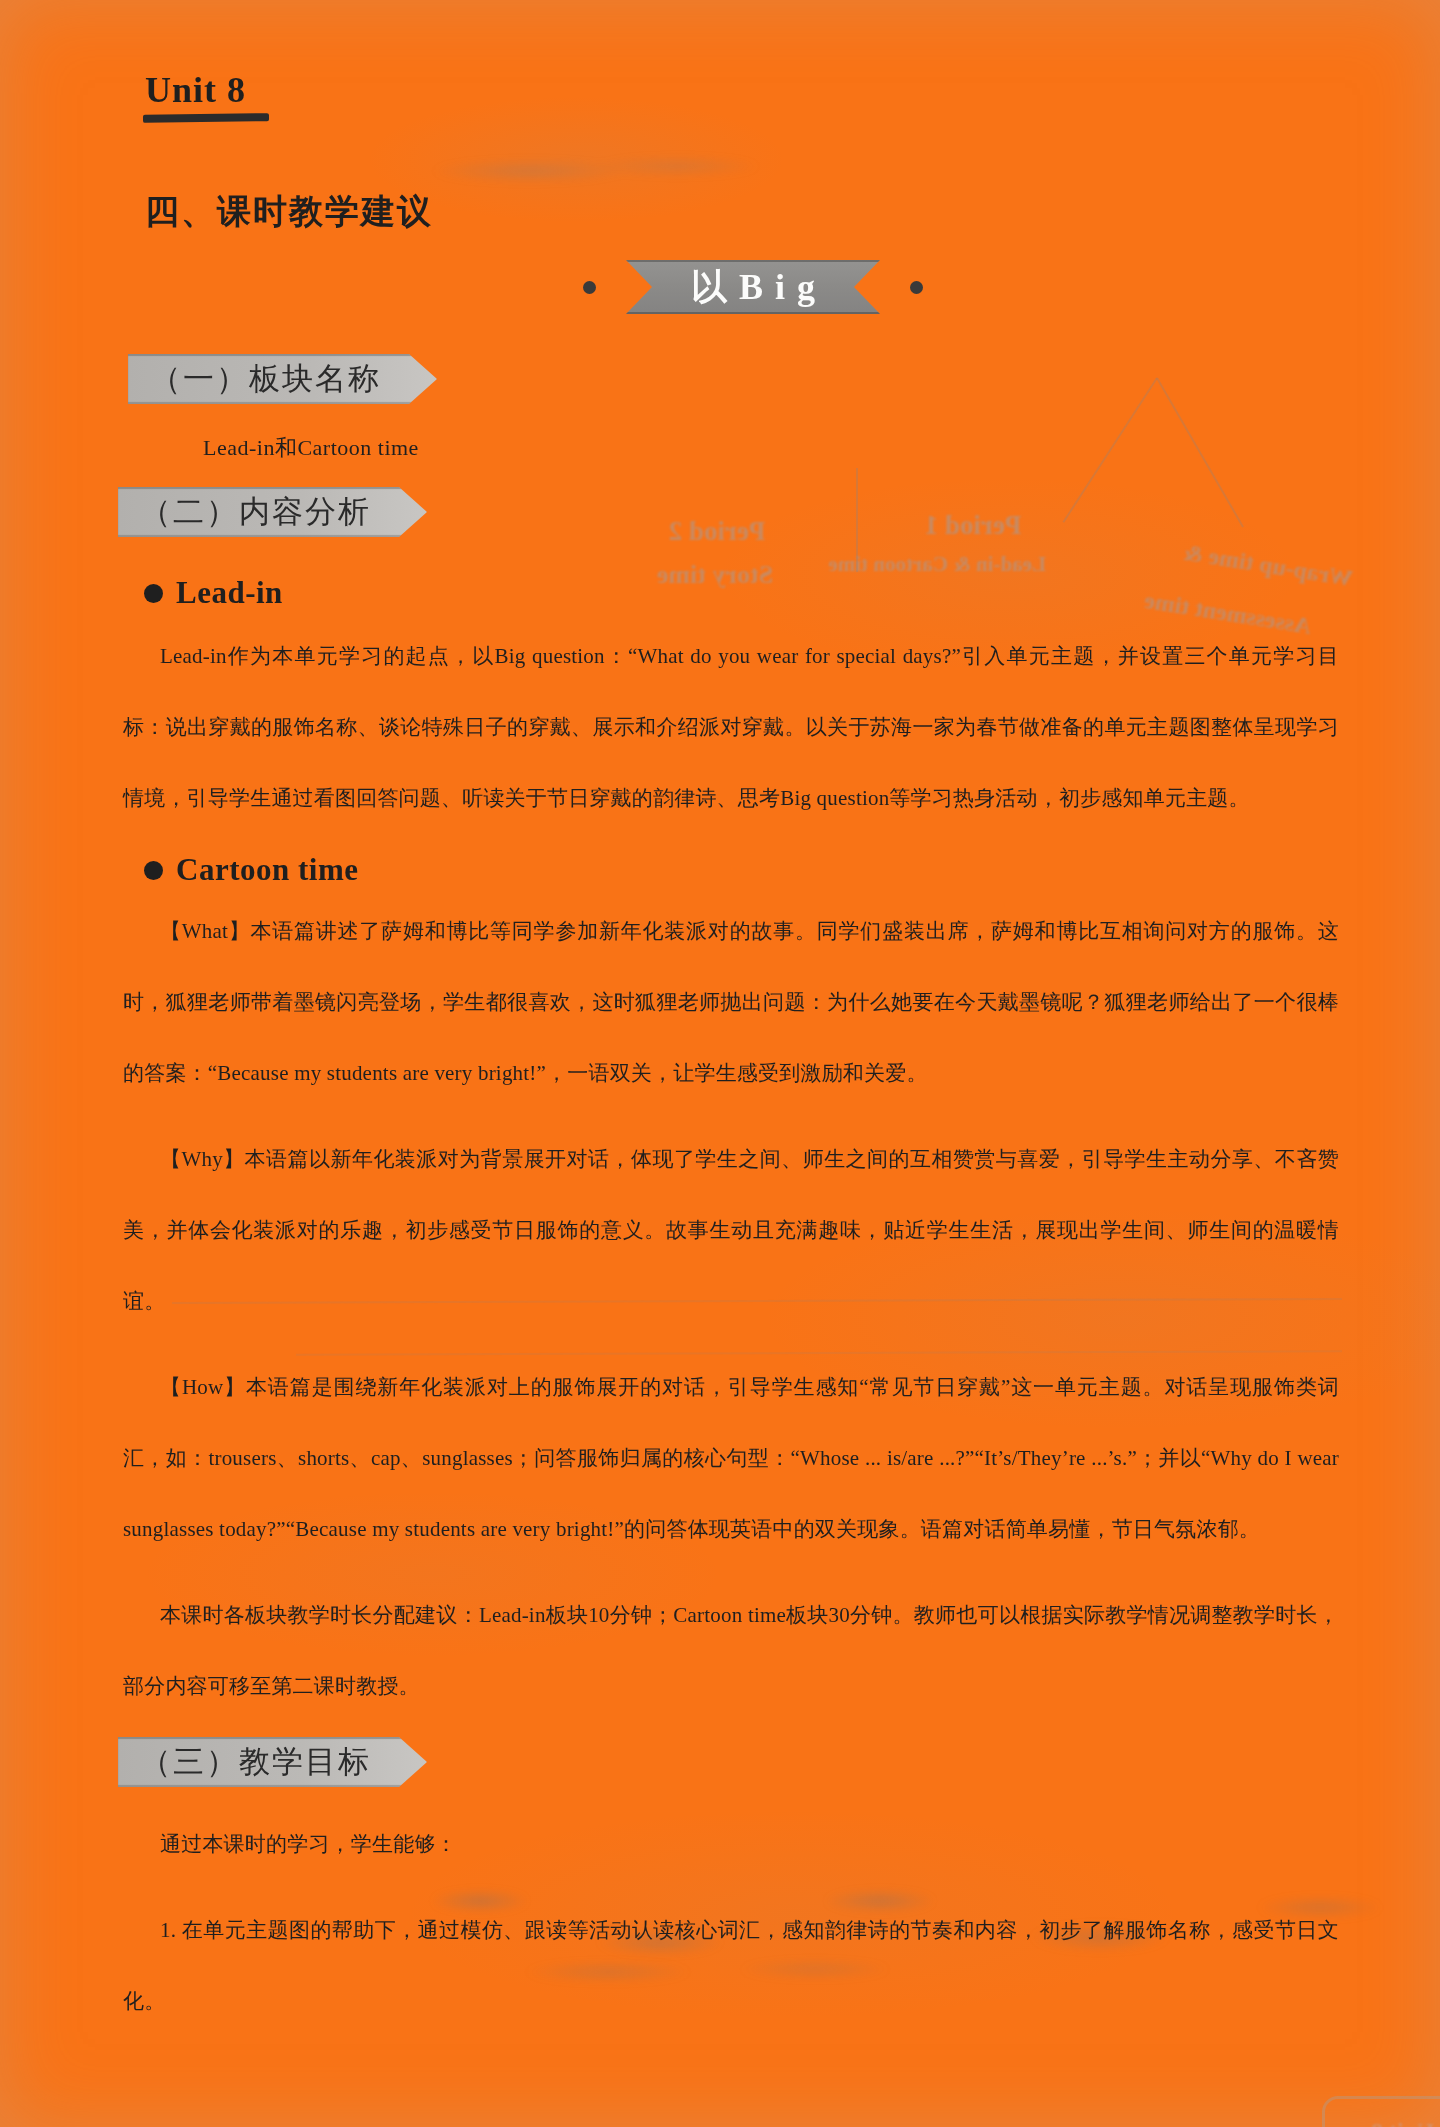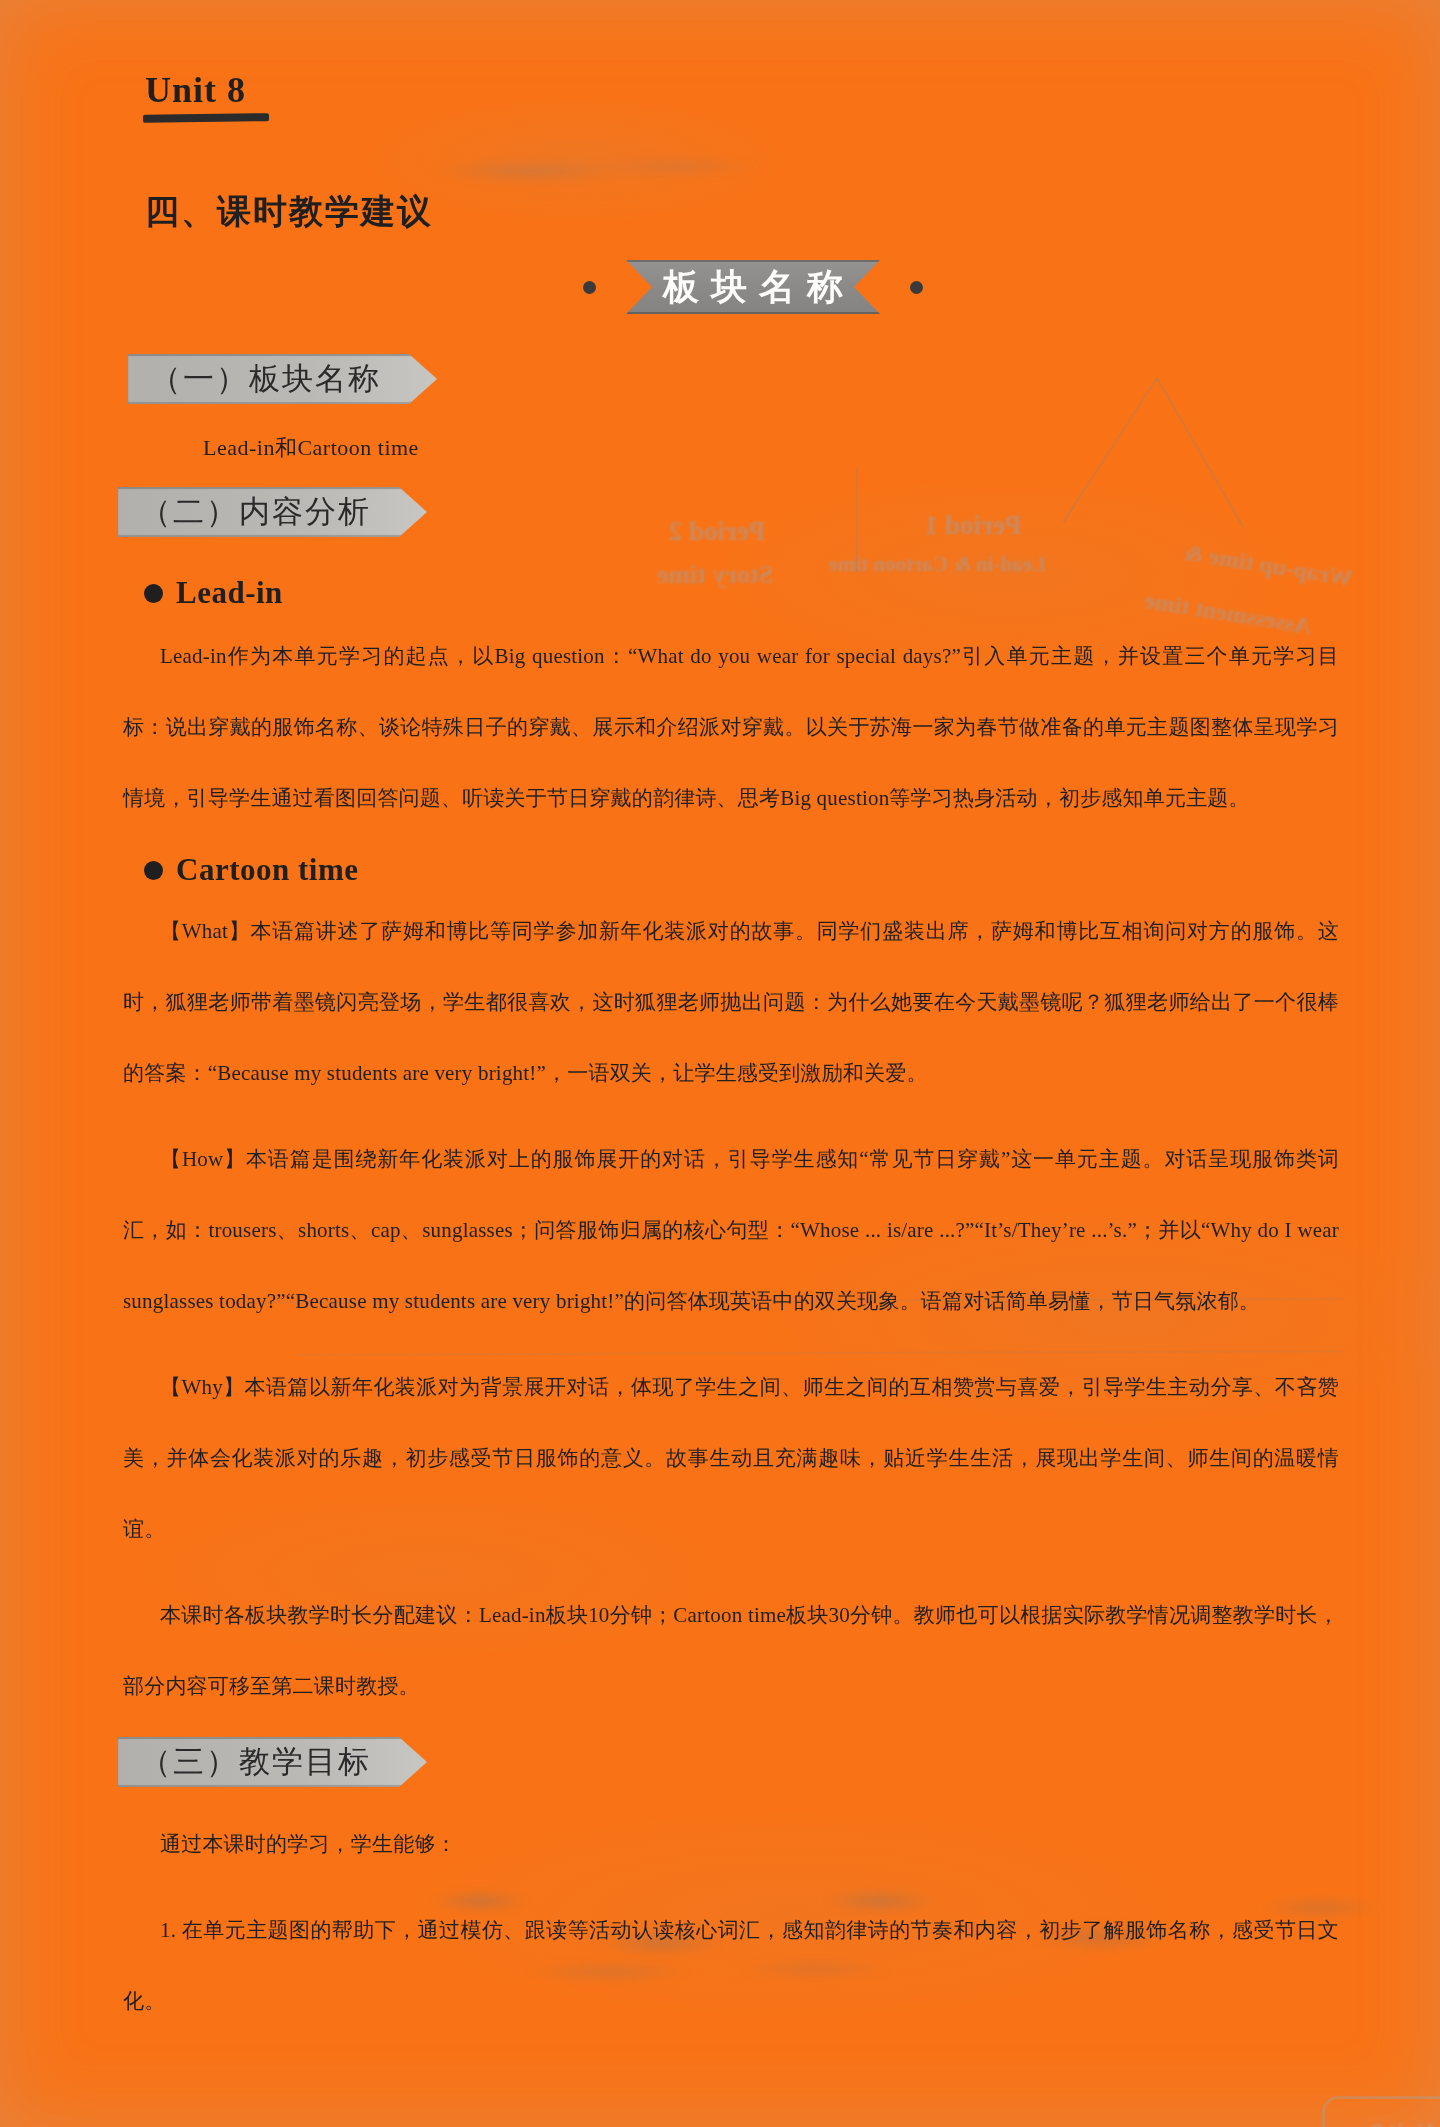--- a/index.html
+++ b/index.html
@@ -146,21 +146,21 @@
 
   <div class="content">
 
     <div class="unit-label">Unit 8</div>
     <div class="unit-underline"></div>
 
     <h1 class="chapter-heading">四、课时教学建议</h1>
 
     <div class="ribbon-row">
       <span class="ribbon-dot"></span>
-      <div class="ribbon">板块名称</div>
+      <div class="ribbon">以Big</div>
       <span class="ribbon-dot"></span>
     </div>
 
     <div class="arrow-header ah-1">
       <span>（一）板块名称</span>
     </div>
 
     <p class="module-name">Lead-in和Cartoon time</p>
 
     <div class="arrow-header ah-2">
@@ -173,22 +173,22 @@
     </div>
 
     <p class="body-para p-leadin">Lead-in作为本单元学习的起点，以Big question：“What do you wear for special days?”引入单元主题，并设置三个单元学习目标：说出穿戴的服饰名称、谈论特殊日子的穿戴、展示和介绍派对穿戴。以关于苏海一家为春节做准备的单元主题图整体呈现学习情境，引导学生通过看图回答问题、听读关于节日穿戴的韵律诗、思考Big question等学习热身活动，初步感知单元主题。</p>
 
     <div class="bullet-line bl-2">
       <span class="bullet-dot"></span>
       <span class="bullet-text">Cartoon time</span>
     </div>
 
     <p class="body-para p-what">【What】本语篇讲述了萨姆和博比等同学参加新年化装派对的故事。同学们盛装出席，萨姆和博比互相询问对方的服饰。这时，狐狸老师带着墨镜闪亮登场，学生都很喜欢，这时狐狸老师抛出问题：为什么她要在今天戴墨镜呢？狐狸老师给出了一个很棒的答案：“Because my students are very bright!”，一语双关，让学生感受到激励和关爱。</p>
+    <p class="body-para p-why">【Why】本语篇以新年化装派对为背景展开对话，体现了学生之间、师生之间的互相赞赏与喜爱，引导学生主动分享、不吝赞美，并体会化装派对的乐趣，初步感受节日服饰的意义。故事生动且充满趣味，贴近学生生活，展现出学生间、师生间的温暖情谊。</p>
     <p class="body-para p-how">【How】本语篇是围绕新年化装派对上的服饰展开的对话，引导学生感知“常见节日穿戴”这一单元主题。对话呈现服饰类词汇，如：trousers、shorts、cap、sunglasses；问答服饰归属的核心句型：“Whose ... is/are ...?”“It’s/They’re ...’s.”；并以“Why do I wear sunglasses today?”“Because my students are very bright!”的问答体现英语中的双关现象。语篇对话简单易懂，节日气氛浓郁。</p>
-    <p class="body-para p-why">【Why】本语篇以新年化装派对为背景展开对话，体现了学生之间、师生之间的互相赞赏与喜爱，引导学生主动分享、不吝赞美，并体会化装派对的乐趣，初步感受节日服饰的意义。故事生动且充满趣味，贴近学生生活，展现出学生间、师生间的温暖情谊。</p>
     <p class="body-para p-time">本课时各板块教学时长分配建议：Lead-in板块10分钟；Cartoon time板块30分钟。教师也可以根据实际教学情况调整教学时长，部分内容可移至第二课时教授。</p>
 
     <div class="arrow-header ah-3">
       <span>（三）教学目标</span>
     </div>
 
     <p class="body-para p-intro">通过本课时的学习，学生能够：</p>
     <p class="body-para p-obj">1. 在单元主题图的帮助下，通过模仿、跟读等活动认读核心词汇，感知韵律诗的节奏和内容，初步了解服饰名称，感受节日文化。</p>
 
   </div>

